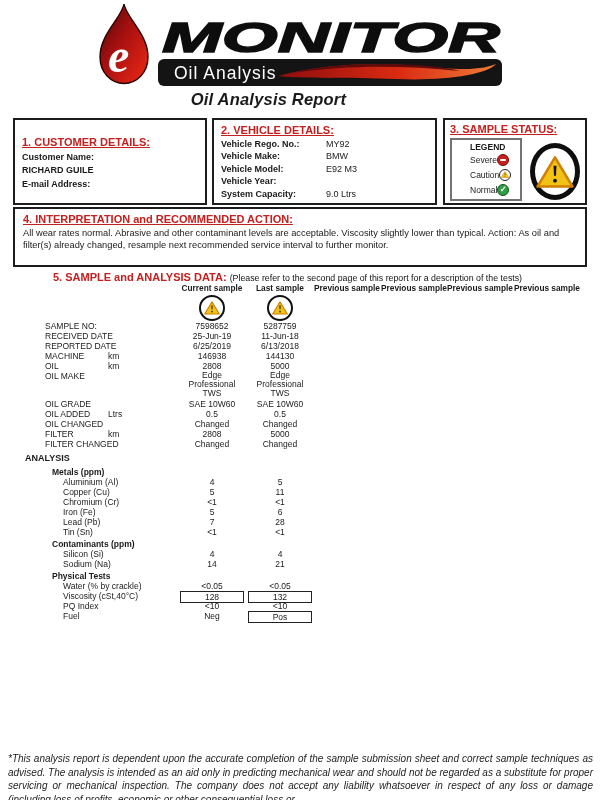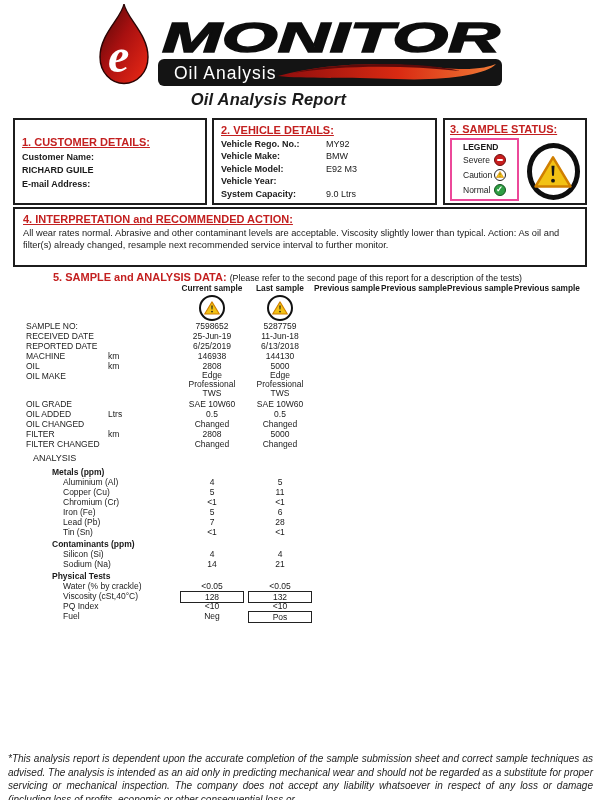--- a/index.html
+++ b/index.html
@@ -32,21 +32,21 @@
     text-decoration:underline;white-space:nowrap;
   }
   .c-line{font-weight:bold;font-size:9px;margin-top:3.5px;}
   .c-line.gap{margin-top:17px;}
   .v-row{display:flex;font-size:9px;margin-top:2.6px;}
   .v-label{font-weight:bold;width:105px;flex:0 0 105px;}
   .v-value{font-weight:normal;}
   .interp-text{font-size:9.3px;line-height:11.6px;margin-top:3px;}
   
   .status-body{display:flex;align-items:flex-start;margin-top:3px;}
-  .legend-box{border:2px solid #ec4899;width:72px;padding:2px 11px;box-sizing:border-box;}
+  .legend-box{border:2px solid #737373;width:72px;padding:2px 18px;box-sizing:border-box;}
   .legend-title{font-weight:bold;font-size:8.5px;}
   .legend-row{display:flex;align-items:center;justify-content:space-between;height:15px;font-size:8.5px;}
   .mini-icon{width:12px;height:12px;border-radius:50%;box-sizing:border-box;
     display:flex;align-items:center;justify-content:center;position:relative;flex:0 0 12px;}
   .mini-icon.severe{background:#c81e1e;border:1.3px solid #6d0d0d;}
   .mini-icon.severe::after{content:"";width:6px;height:2px;background:#fff;border-radius:1px;}
   .mini-icon.caution{background:#fff;border:1.3px solid #222;}
   .mini-icon.normal{background:#2f9e44;border:1.3px solid #14541f;}
   .mini-icon.normal::after{content:"\2713";color:#fff;font-size:8.5px;font-weight:bold;line-height:1;}
   .big-status{
@@ -61,24 +61,24 @@
   .status-circle{
     position:absolute;top:295px;width:26px;height:26px;border:2.6px solid #111;border-radius:50%;
     background:#fff;display:flex;align-items:center;justify-content:center;box-sizing:border-box;
   }
   
   .atable{position:absolute;left:0;top:321px;width:600px;font-size:8.5px;}
   .arow{position:relative;height:10px;}
   .arow.tall{height:28px;}
   .arow.section{height:12px;padding-top:4px;box-sizing:content-box;}
   .arow.sub{height:10.5px;padding-top:1.5px;}
-  .alabel{position:absolute;left:26px;white-space:nowrap;}
+  .alabel{position:absolute;left:45px;white-space:nowrap;}
   .i1 .alabel{left:52px;font-weight:bold;}
   .i2 .alabel{left:63px;}
-  .section .alabel{left:33px;font-weight:normal;font-size:9px;}
+  .section .alabel{left:25px;font-weight:bold;font-size:9px;}
   .aunit{position:absolute;left:108px;white-space:nowrap;}
   .aval{position:absolute;width:76px;text-align:center;white-space:nowrap;top:0;}
   .aval.c0{left:174px;} .aval.c1{left:242px;}
   .aval .boxedv{display:inline-block;width:62px;border:1.5px solid #222;background:#fff;}
   .aval.wrap{width:58px;white-space:normal;line-height:9.2px;}
   .aval.wrap.c0{left:183px;} .aval.wrap.c1{left:251px;}
   
   .footer{
     position:absolute;left:8px;top:752px;width:585px;
     font-size:10px;font-style:italic;line-height:13.6px;text-align:justify;color:#1c1c1c;

